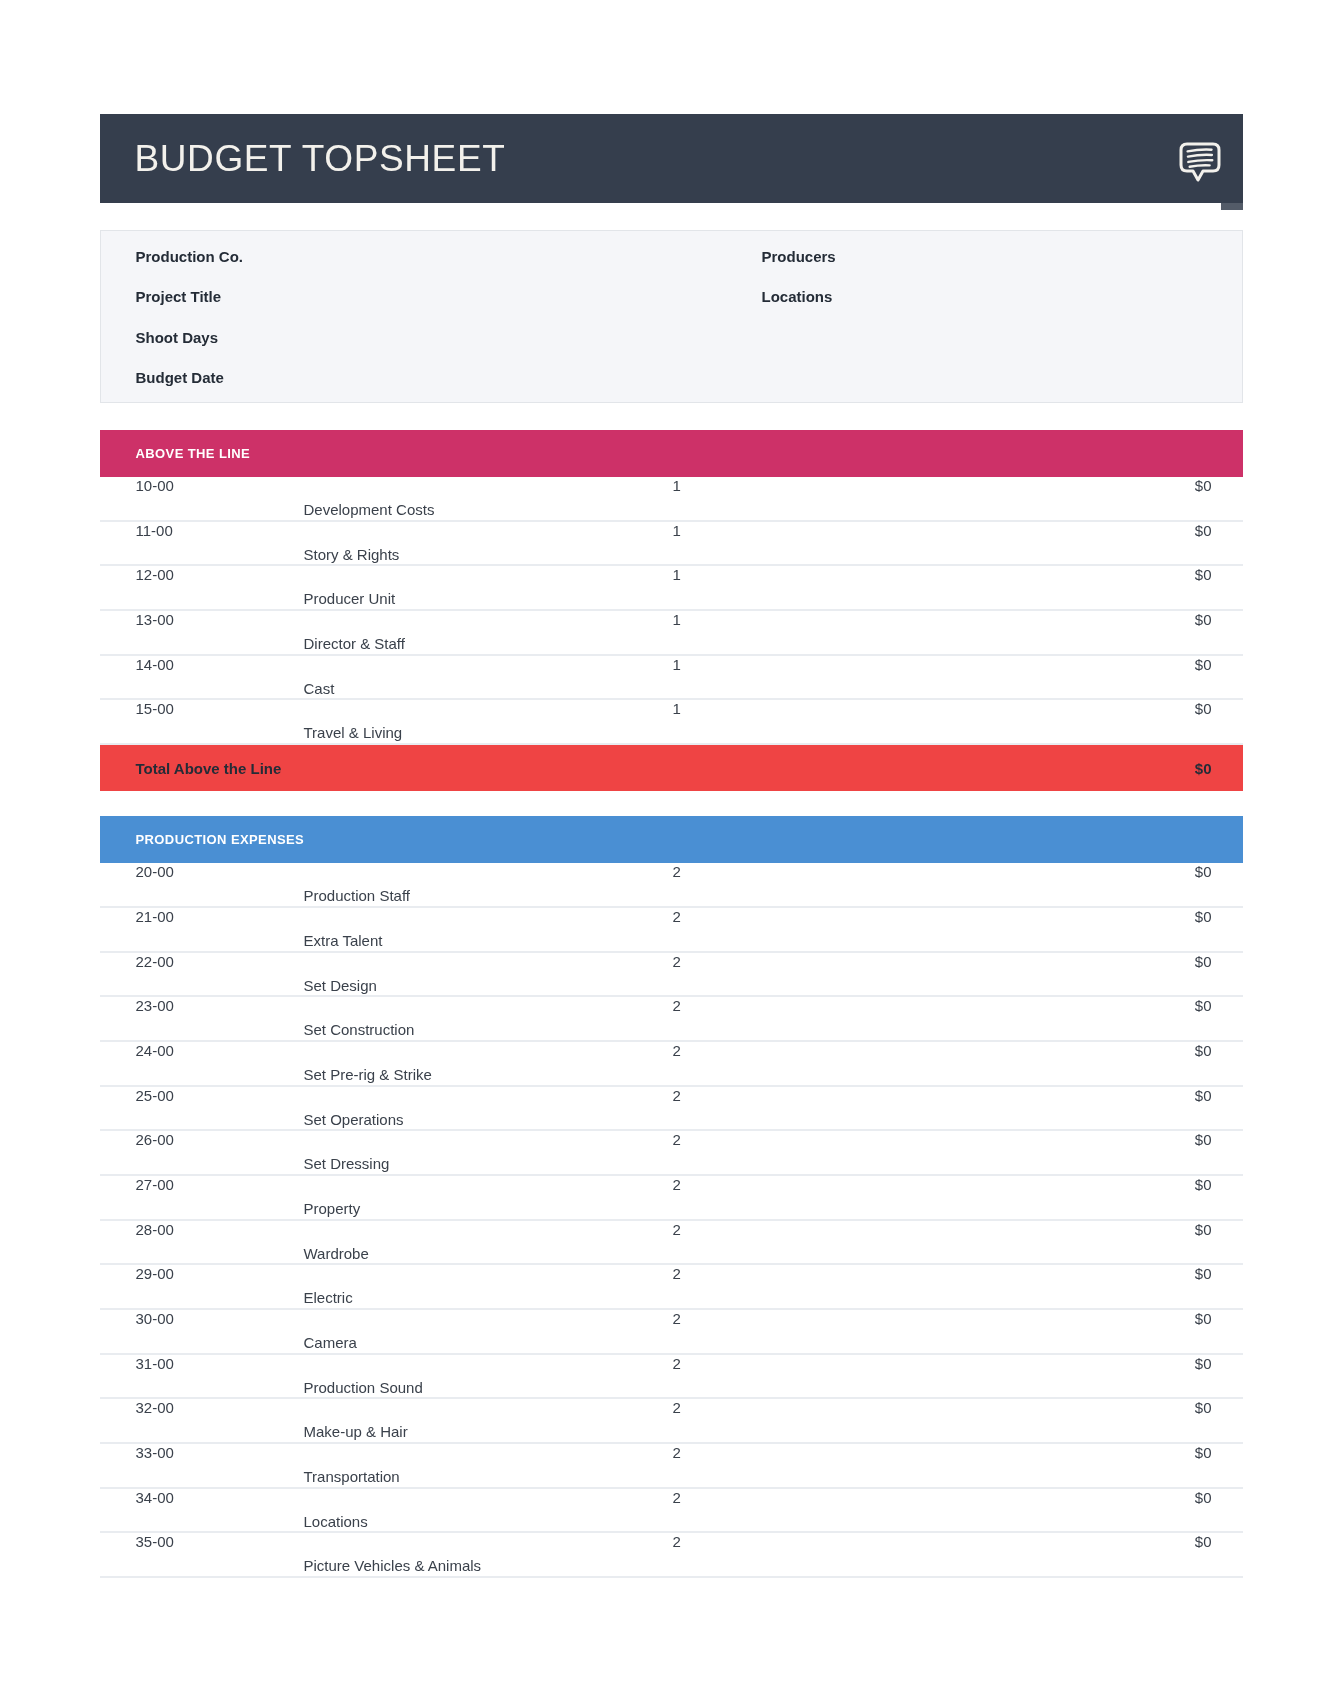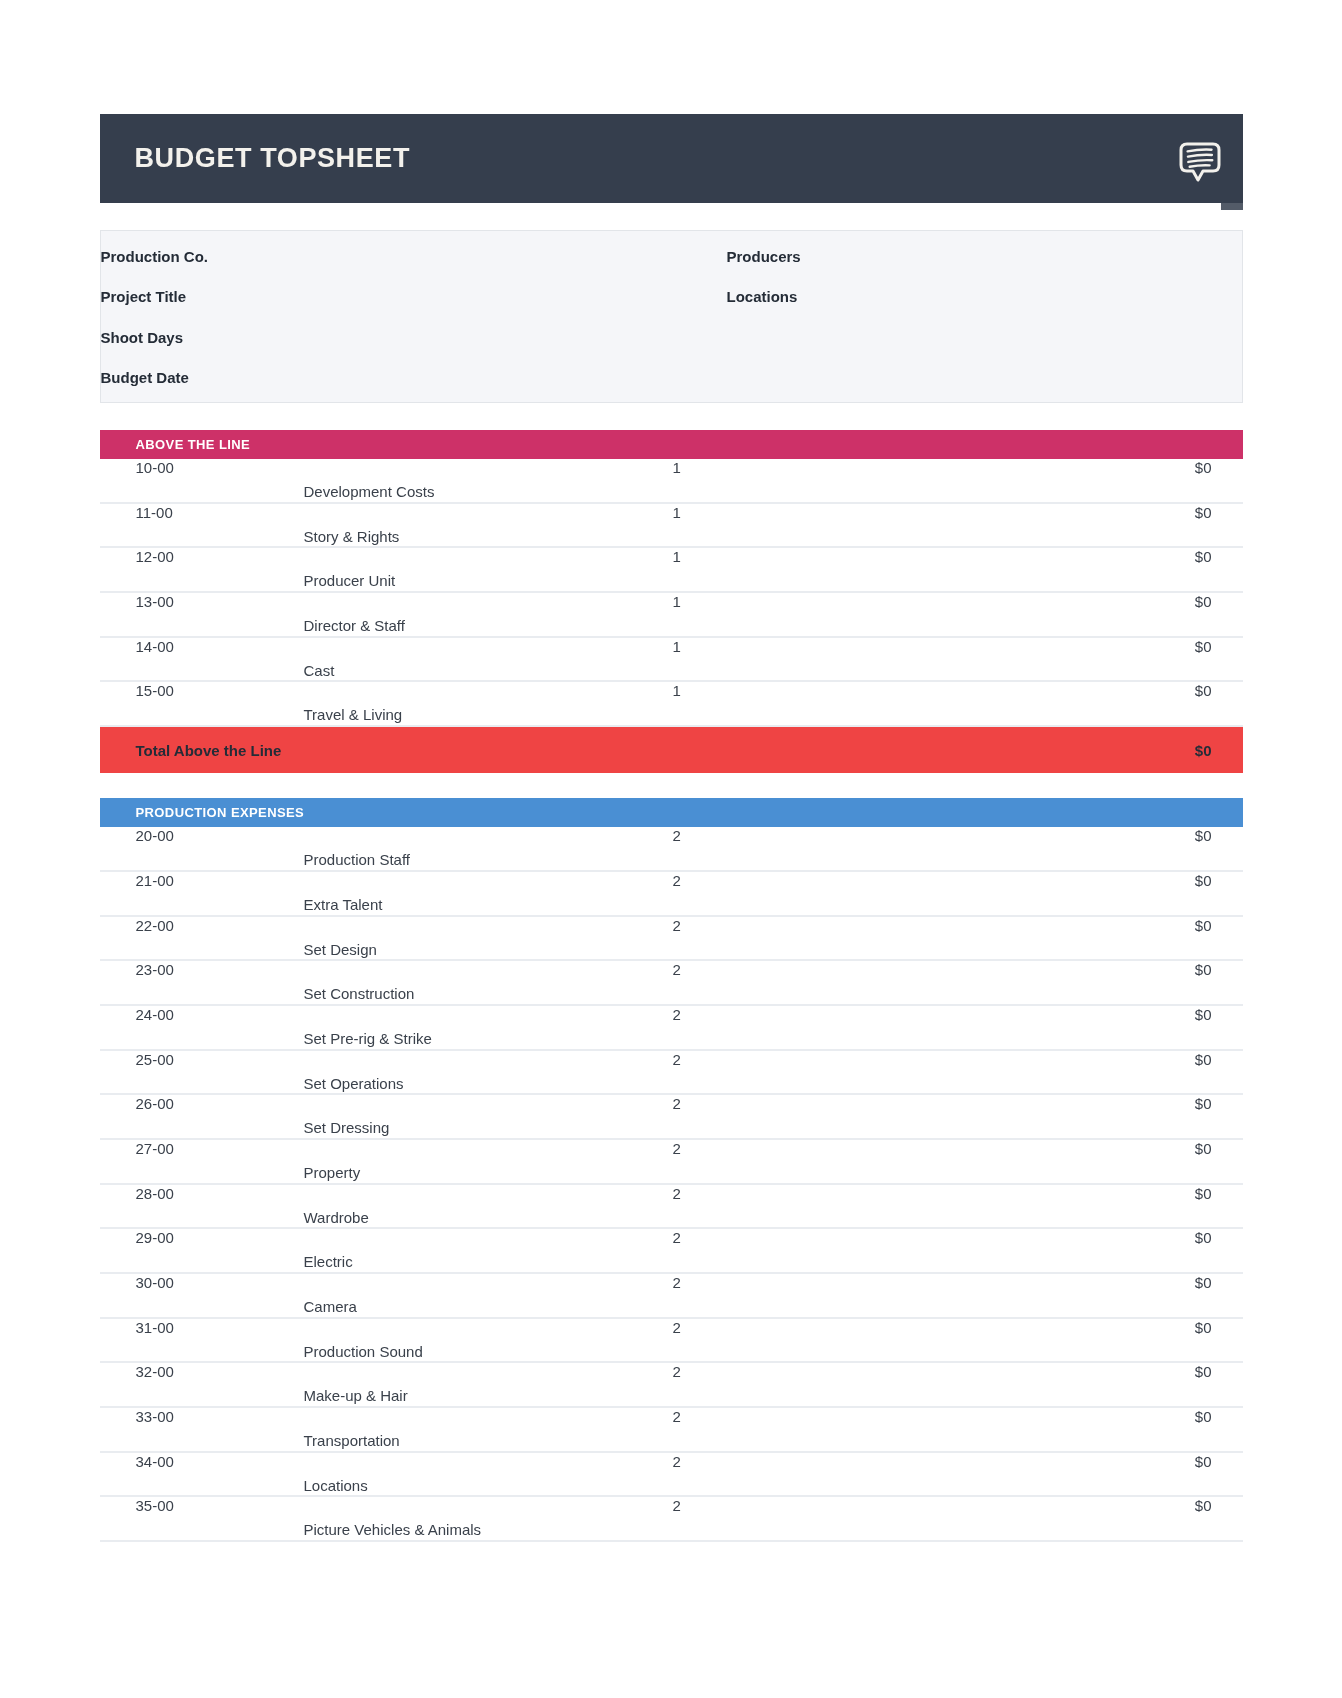--- a/index.html
+++ b/index.html
@@ -27,22 +27,22 @@
     background: #353e4d;
     display: flex;
     align-items: center;
     justify-content: space-between;
     padding: 0 20px 0 35px;
     box-sizing: border-box;
     margin-bottom: 27px;
   }
   .header-title {
     color: #f3f1ec;
-    font-size: 27px;
-    font-weight: 700;
+    font-size: 37px;
+    font-weight: 400;
     letter-spacing: 0.6px;
   }
   .comment-btn {
     background: transparent;
     border: none;
     padding: 0;
     margin-top: 6px;
     cursor: pointer;
     line-height: 0;
   }
@@ -65,29 +65,30 @@
     display: grid;
     grid-template-columns: 626px 1fr;
     padding-top: 5px;
     margin-bottom: 27px;
   }
   .info-col { display: flex; flex-direction: column; }
   .info-label {
     height: 40.5px;
     display: flex;
     align-items: center;
+    padding-left: 35px;
     font-size: 15px;
     font-weight: bold;
     color: #242c37;
   }
 
   
   .section { margin-bottom: 25px; }
   .section-header {
-    height: 29px;
+    height: 47px;
     display: flex;
     align-items: center;
     padding-left: 36px;
     color: #ffffff;
     font-size: 13px;
     font-weight: bold;
     letter-spacing: 0.4px;
   }
   .budget-row {
     height: 44.7px;

